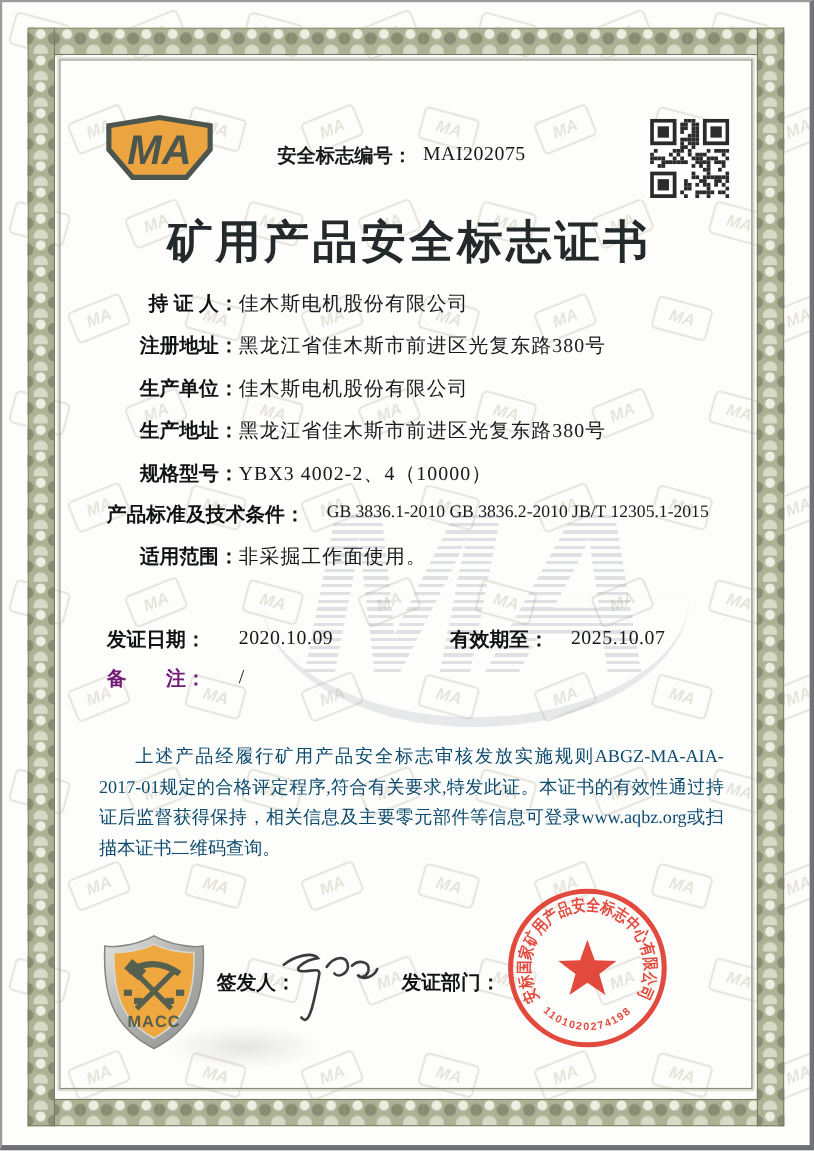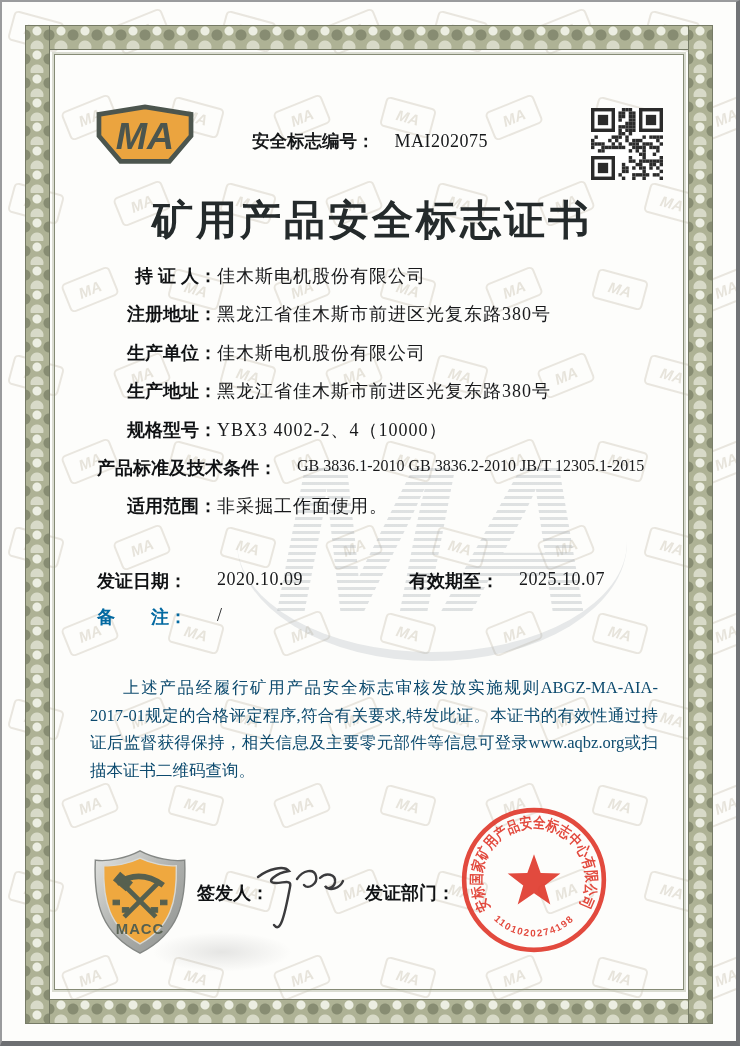--- a/index.html
+++ b/index.html
@@ -42,40 +42,40 @@
     letter-spacing:-8px;
     background-image:repeating-linear-gradient(0deg, rgba(163,171,178,.34) 0 3px, transparent 3px 7px);
     -webkit-background-clip:text;background-clip:text;color:transparent;
   }
   .wm-arc{
     position:absolute;left:235px;top:540px;width:390px;height:110px;z-index:0;
     border-bottom:9px solid rgba(163,171,178,.25);border-radius:0 0 50% 50%/0 0 100% 100%;
   }
   
   .ma-badge{position:absolute;left:90px;top:102px;z-index:3;}
-  .certno{position:absolute;left:250px;top:127px;z-index:3;display:flex;align-items:center;gap:20px;}
+  .certno{position:absolute;left:250px;top:127px;z-index:3;display:flex;align-items:flex-start;gap:10px;}
   .certno .lab{font:700 17.5px "Liberation Sans",sans-serif;color:#16181a;}
   .certno .val{font:400 18px "Liberation Serif",serif;color:#16181a;letter-spacing:.5px;}
   .qr{position:absolute;left:589px;top:106px;width:72px;height:72px;z-index:3;}
   .title{
     position:absolute;left:0;top:191px;width:740px;text-align:center;z-index:3;
     font:700 41px "Liberation Serif",serif;color:#242a2b;letter-spacing:3px;
   }
   
   .fields{position:absolute;left:95px;top:262px;width:560px;z-index:3;text-align:right;}
   .frow{height:38.4px;display:flex;align-items:flex-start;}
   .frow .lab{font:700 18px "Liberation Sans",sans-serif;color:#101214;flex:none;width:120px;}
   .frow .val{font:400 18px "Liberation Serif",serif;color:#18191b;letter-spacing:1px;}
   .frow.wide .lab{width:auto;margin-right:20px;}
   .frow.wide .val{font-size:16px;letter-spacing:0;padding-top:1px;}
   .dates{position:absolute;left:95px;top:567px;width:570px;height:24px;z-index:3;}
   .dates .lab{position:absolute;font:700 18px "Liberation Sans",sans-serif;color:#101214;}
   .dates .val{position:absolute;font:400 18px "Liberation Serif",serif;color:#18191b;letter-spacing:.5px;}
   .remark{position:absolute;left:95px;top:603px;display:flex;z-index:3;}
-  .remark .lab{font:700 18px "Liberation Sans",sans-serif;color:#0369a1;width:120px;}
+  .remark .lab{font:700 18px "Liberation Sans",sans-serif;color:#701a75;width:120px;}
   .remark .val{font:400 18px "Liberation Serif",serif;color:#18191b;}
   
   .statement{
     position:absolute;left:88px;top:672px;width:568px;z-index:3;
     font:500 16.5px "Liberation Serif",serif;color:#0c4a6e;line-height:27.5px;
     text-align:justify;text-indent:2em;
   }
   
   .shield{position:absolute;left:86px;top:846px;z-index:3;}
   .signer{position:absolute;left:195px;top:879px;font:700 18px "Liberation Sans",sans-serif;color:#101214;z-index:3;}

